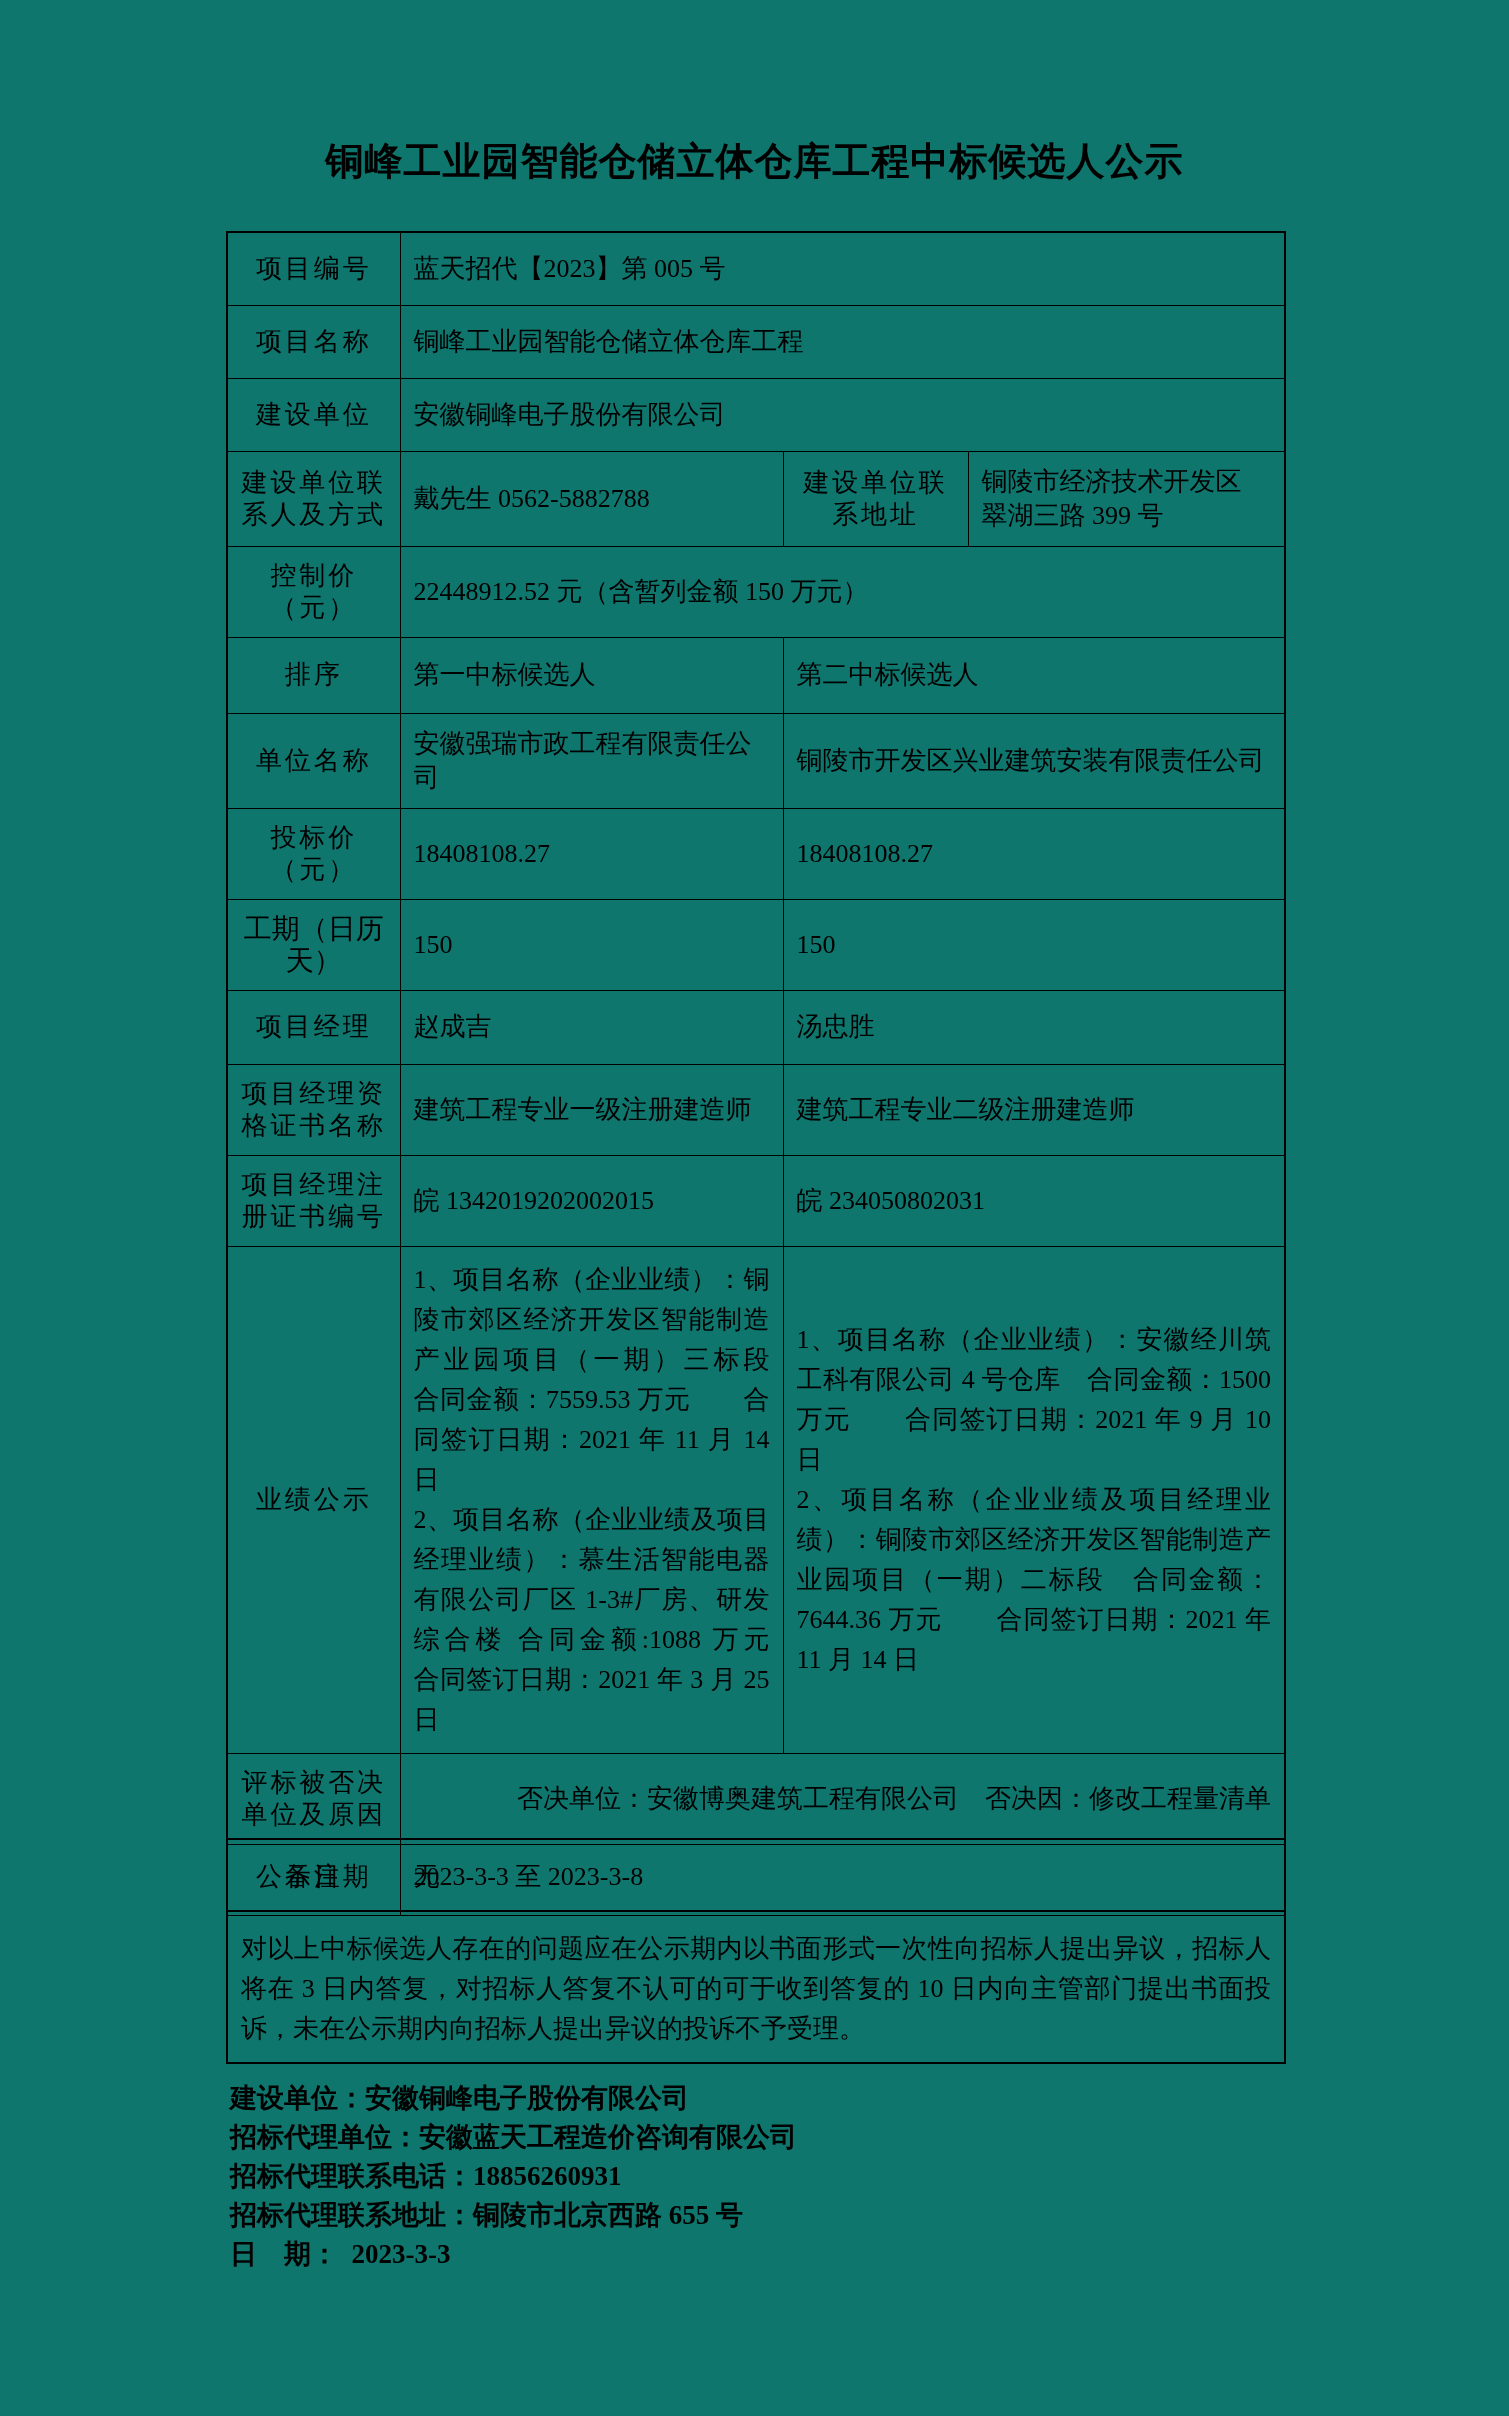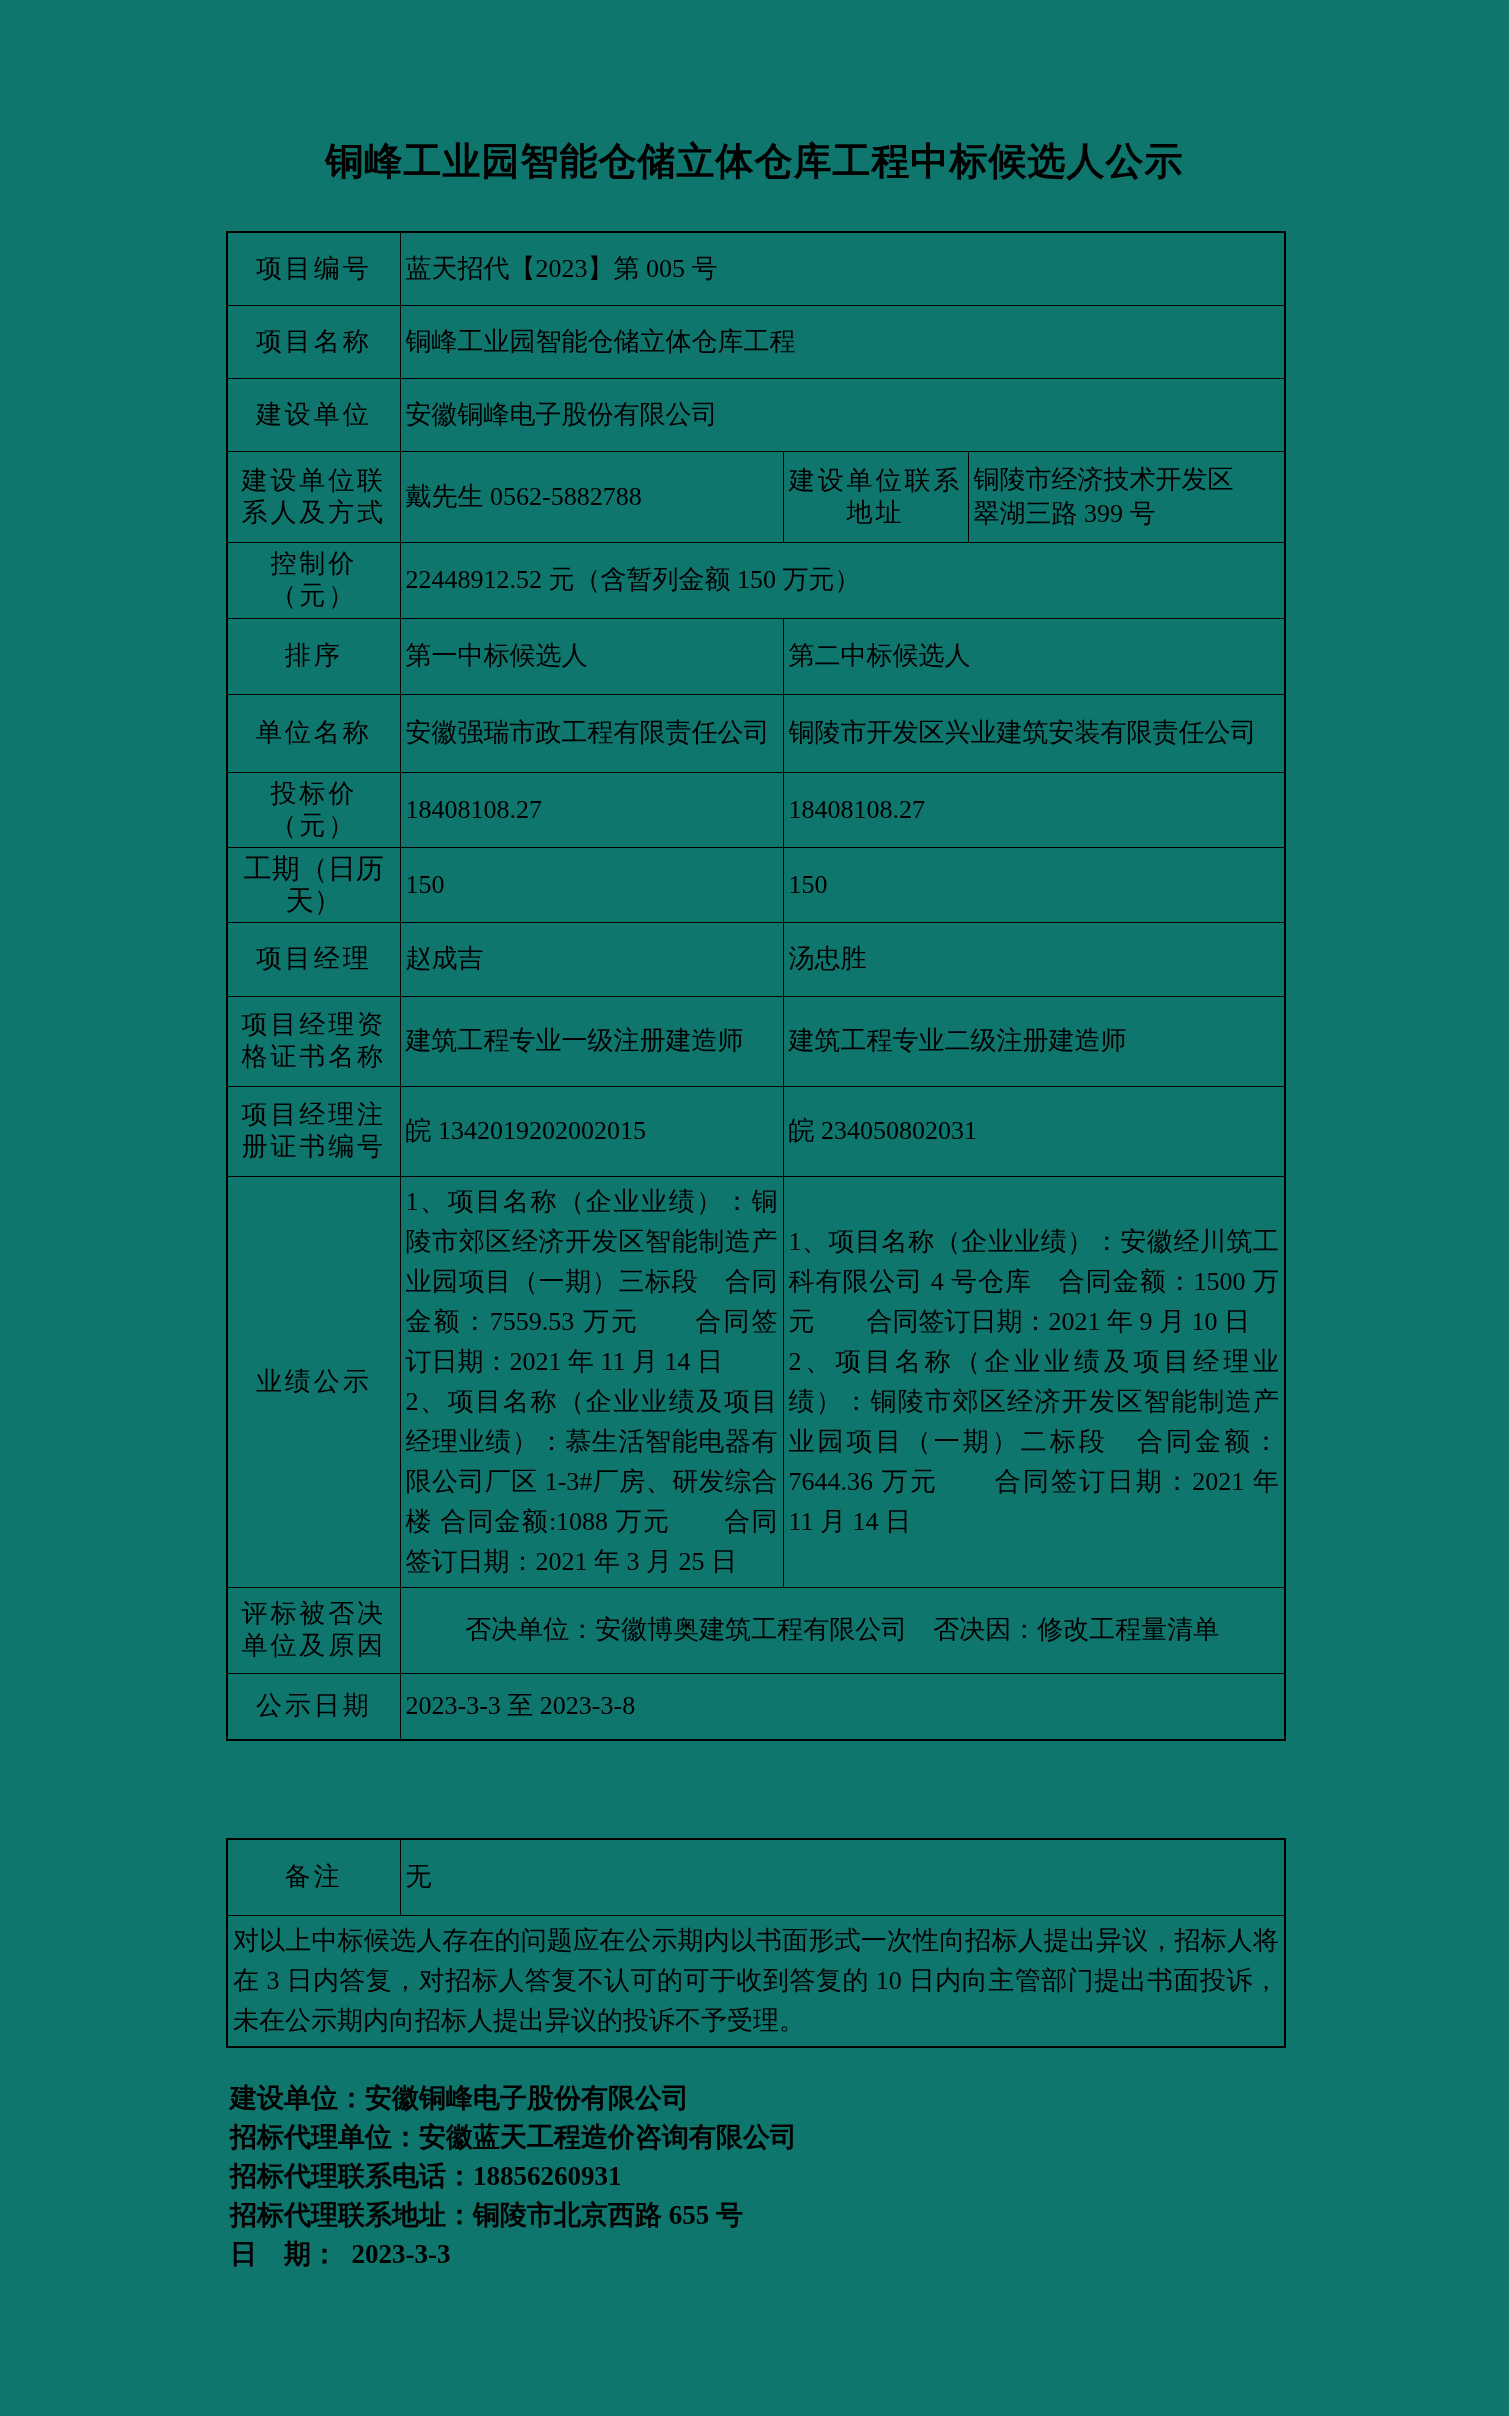--- a/index.html
+++ b/index.html
@@ -21,21 +21,21 @@
     position:absolute; left:226px;
     width:1058px;
     border-collapse:collapse;
     table-layout:fixed;
     border:2.9px solid #000;
   }
   table.grid td {
     border:1.9px solid #000;
     border-left-width:1px;
     border-right-width:1px;
-    padding:5px;
+    padding:13px;
     vertical-align:middle;
     font-size:26px;
     overflow:hidden;
   }
   .main-table { top:231px; }
   .remark-table { top:1838px; }
   td.label {
     text-align:center;
     font-size:24px;
     letter-spacing:2.9px;
@@ -46,21 +46,21 @@
   td.value.prewrap { white-space:pre-wrap;margin-left:8px; }
   td.perf {
     text-align:justify;
     white-space:pre-wrap;
     line-height:40px;
     padding:3.8px 9.5px;
     vertical-align:middle;
     margin-top:44px;
   }
   td.left-text {
-    text-align:center;
+    text-align:right;
     padding-left:11.4px;
     line-height:34px;
     font-family:Liberation Serif, serif;
   }
   td.notice-cell {
     text-align:justify;
     font-size:25px;
     line-height:40px;
     padding:1.9px 9.5px 5.7px 5.7px;
     vertical-align:top;

